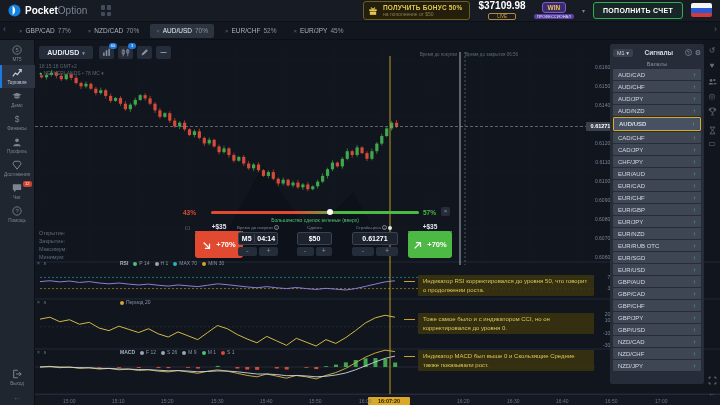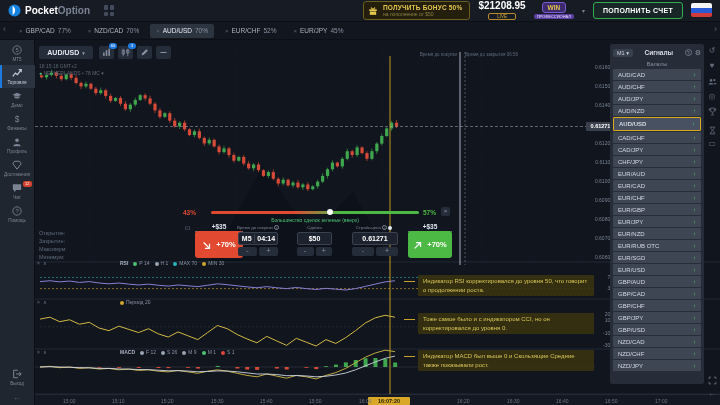--- a/index.html
+++ b/index.html
@@ -3,21 +3,21 @@
 <meta charset="utf-8">
 <style>
   html,body{margin:0;padding:0;width:720px;height:405px;overflow:hidden;background:#10141c;
     font-family:"Liberation Sans",sans-serif;color:#cfd6e0;-webkit-font-smoothing:antialiased}
   
   .topbar{position:absolute;left:0;top:0;width:720px;height:22px;background:#171b24;
     border-bottom:1px solid #0c0f16;display:flex;align-items:center;box-sizing:border-box;padding:0 8px;gap:8px;z-index:20}
   .logo{display:flex;align-items:center;gap:4px}
   .logo svg{width:13px;height:13px}
   .brand{font-size:10px;font-weight:bold;color:#fff}
-  .brand span{color:#7b8494;font-weight:bold}
+  .brand span{color:#7b8494;font-weight:normal}
   .apps{width:11px;height:11px;display:grid;grid-template-columns:4px 4px;grid-gap:2px;margin-left:6px}
   .apps i{background:#434c5c;border-radius:1px}
   .tb-right{margin-left:auto;display:flex;align-items:center;gap:8px}
   .bonus{position:relative;border:1px solid #6b5d1d;background:#241f0d;border-radius:3px;
     padding:2px 7px 2px 19px;line-height:1.2;cursor:pointer}
   .bonus svg{position:absolute;left:4px;top:4px;width:10px;height:10px}
   .bonus .b1{font-size:6.5px;font-weight:bold;color:#e3c84c;letter-spacing:.2px}
   .bonus .b2{font-size:5px;color:#8a7f45}
   .bal{display:flex;flex-direction:column;align-items:center}
   .bal .amt{font-size:10px;font-weight:bold;color:#fff;line-height:1}
@@ -151,21 +151,21 @@
     <div class="bonus">
       <svg viewBox="0 0 12 12" fill="#e3c84c">
           <rect x="1.5" y="4" width="9" height="2"></rect>
           <rect x="2.2" y="6.6" width="7.6" height="4"></rect>
           <path d="M6 4 C4 .5 1.5 2.5 6 4 M6 4 C8 .5 10.5 2.5 6 4" fill="none" stroke="#e3c84c"></path>
         </svg>
       <div class="b1">ПОЛУЧИТЬ БОНУС 50%</div>
       <div class="b2">на пополнение от $50</div>
     </div>
     <div class="bal">
-      <div class="amt">$21208.95</div>
+      <div class="amt">$37109.98</div>
       <div class="live">LIVE</div>
     </div>
     <div class="win">
       <div class="w1">WIN</div>
       <div class="w2">ПРОФЕССИОНАЛ</div>
     </div>
     <span class="caret">▾</span>
     <div class="deposit">ПОПОЛНИТЬ СЧЕТ</div>
     <div class="flag">
         <i style="background:#f5f5f5"></i>

